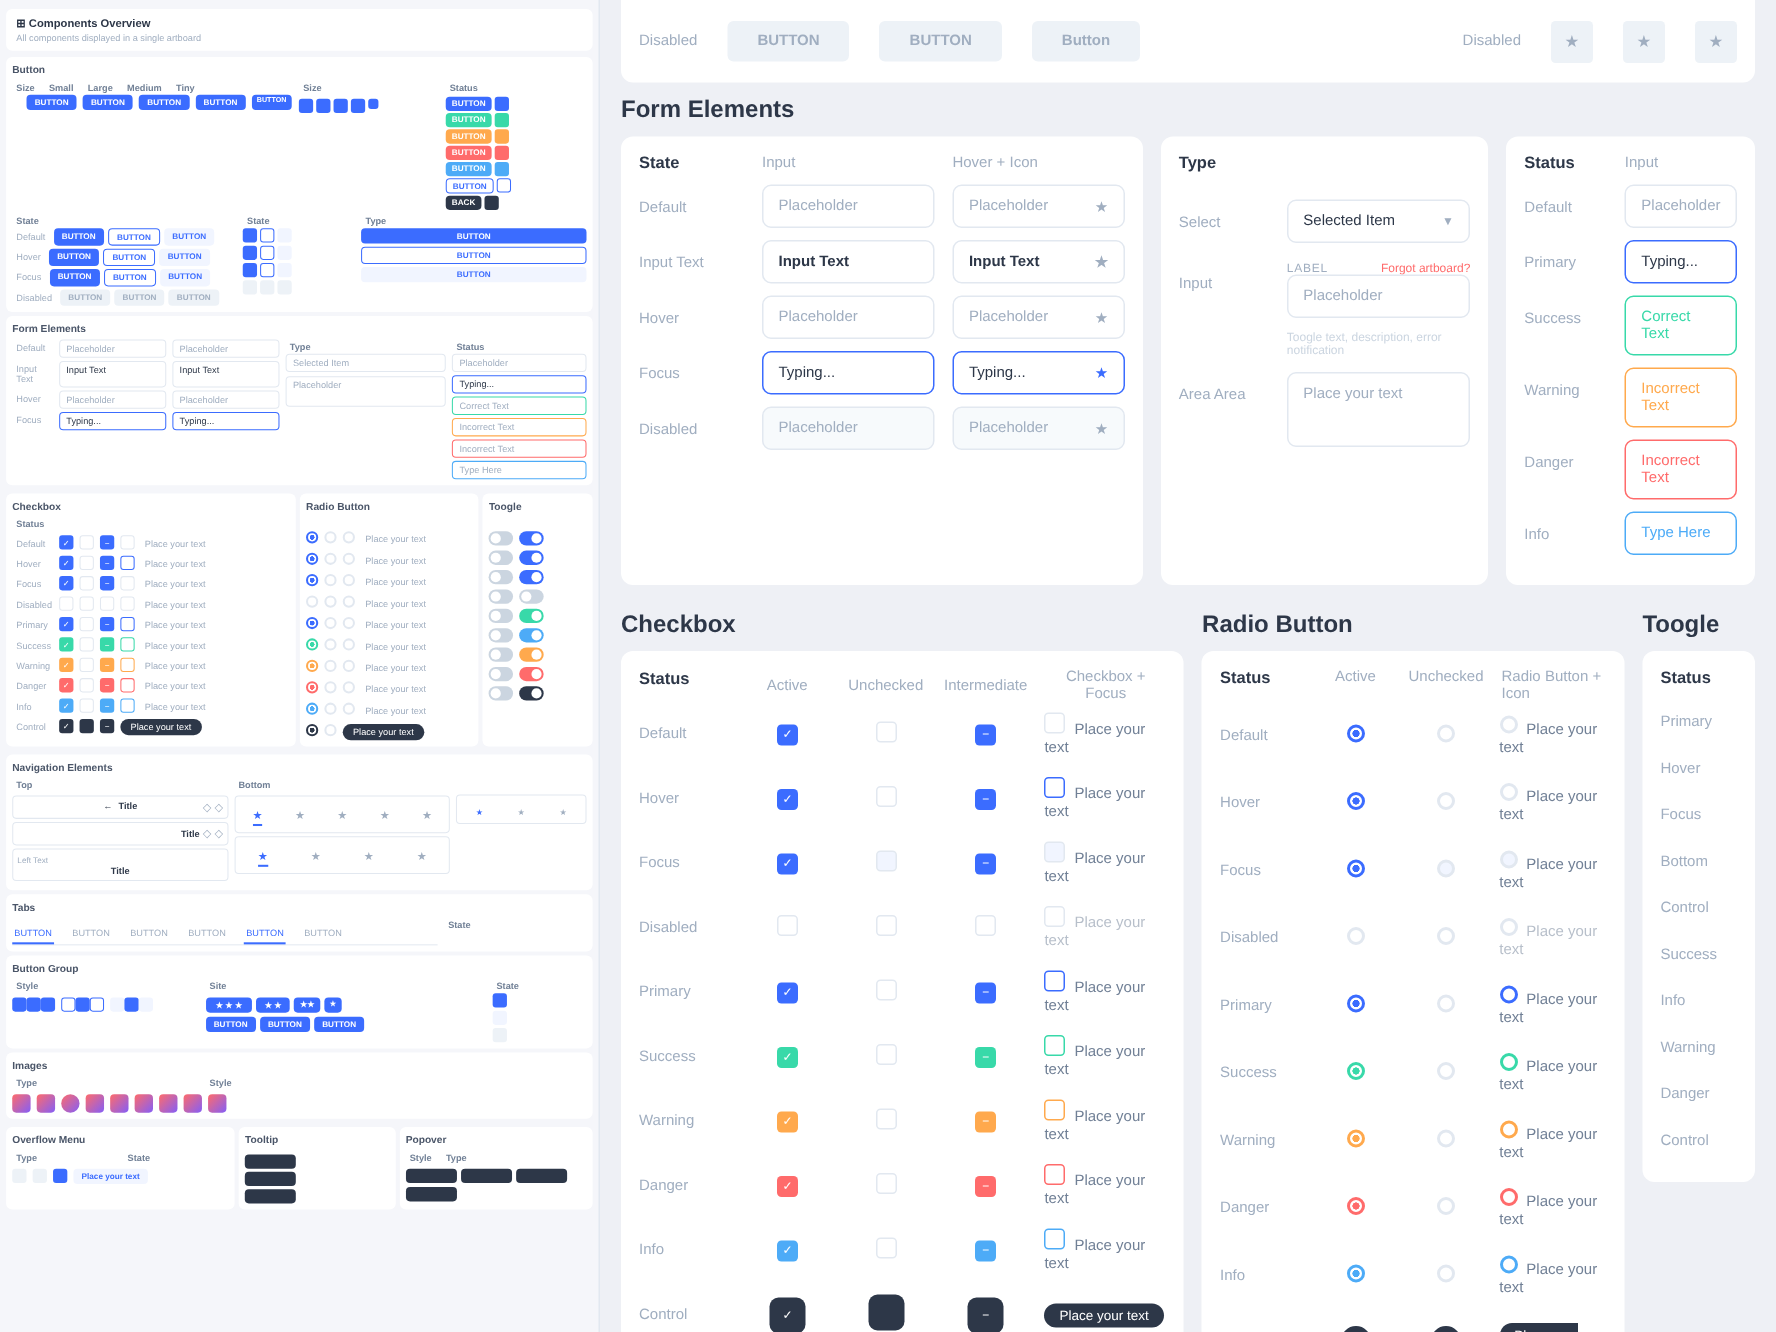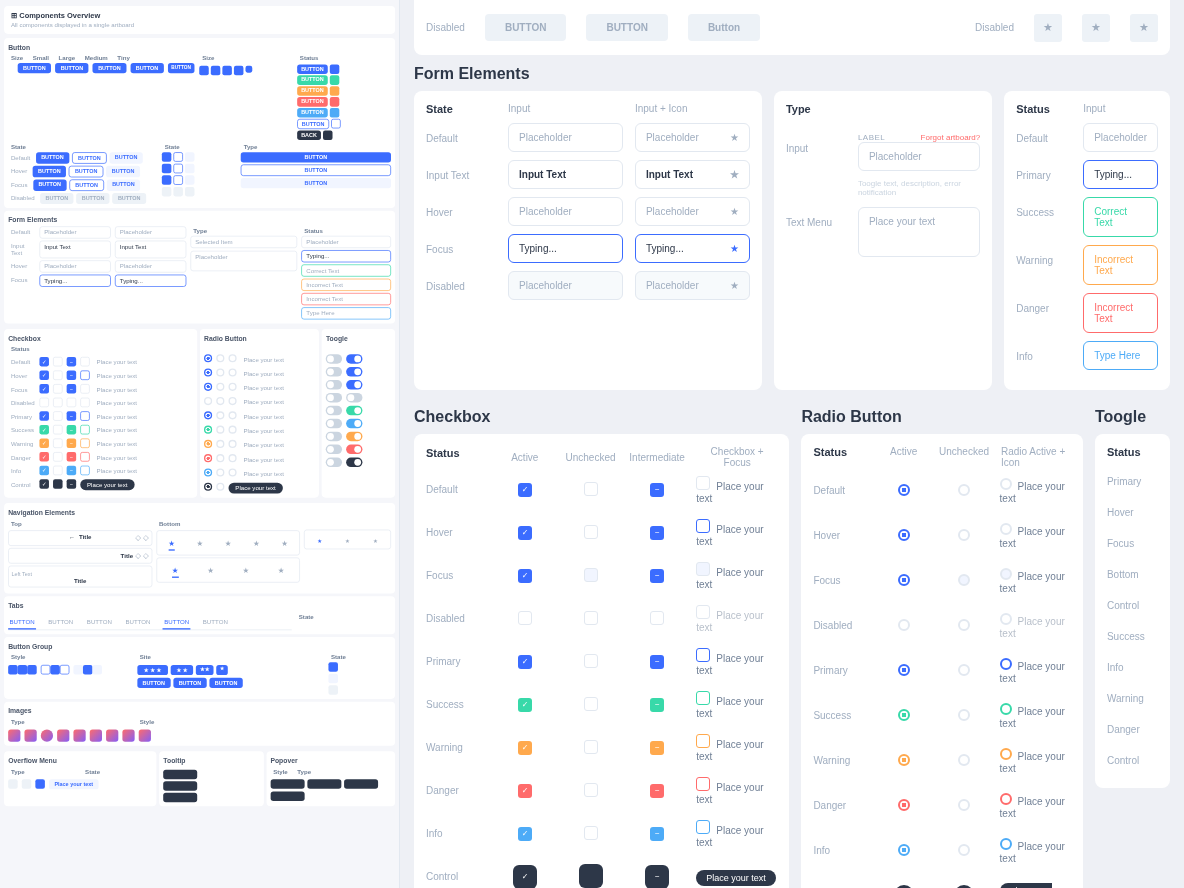--- a/index.html
+++ b/index.html
@@ -693,21 +693,21 @@
     <div class="big-row">
       <div class="big-panel" style="flex:2">
         <div class="big-row">
           <div style="width:70px">
               <div class="col-head">State</div>
             </div>
           <div class="big-cell">
               <div class="col-sub">Input</div>
             </div>
           <div class="big-cell">
-              <div class="col-sub">Input + Icon</div>
+              <div class="col-sub">Hover + Icon</div>
             </div>
         </div>
         <div class="big-row">
             <div class="state-label" style="width:70px">Default</div>
             <div class="big-cell">
               <div class="big-input">Placeholder</div>
             </div>
             <div class="big-cell">
               <div class="big-input has-icon">Placeholder</div>
             </div>
@@ -745,32 +745,41 @@
               <div class="big-input disabled">Placeholder</div>
             </div>
             <div class="big-cell">
               <div class="big-input disabled has-icon">Placeholder</div>
             </div>
           </div>
       </div>
       <div class="big-panel" style="flex:1.2">
         <div class="col-head">Type</div>
         <div class="big-row" style="margin-top:10px">
+            <div class="state-label" style="width:60px">Select</div>
+            <div class="big-cell">
+              <div class="select">
+                <span>Selected Item</span>
+                <span class="chev">▼</span>
+              </div>
+            </div>
+          </div>
+        <div class="big-row" style="margin-top:10px">
             <div class="state-label" style="width:60px">Input</div>
             <div class="big-cell">
           <div style="display:flex;justify-content:space-between">
                 <span class="label-sm">LABEL</span>
                 <span class="caption" style="color:#ff6b6b">Forgot artboard?</span>
               </div>
           <div class="big-input">Placeholder</div>
           <div class="caption">Toogle text, description, error notification</div>
         </div>
           </div>
         <div class="big-row" style="margin-top:10px">
-            <div class="state-label" style="width:60px">Text Menu</div>
+            <div class="state-label" style="width:60px">Area Area</div>
             <div class="big-cell">
               <div class="big-input" style="height:50px">Place your text</div>
             </div>
           </div>
       </div>
       <div class="big-panel" style="flex:0.8">
         <div class="big-row">
             <div style="width:55px">
               <div class="col-head">Status</div>
             </div>
@@ -900,21 +909,21 @@
             </div>
         </div>
       </div>
       <div style="flex:1.5">
         <div class="big-title">Radio Button</div>
         <div class="big-panel">
           <div class="big-row">
             <div style="width:55px" class="col-head">Status</div>
             <div class="big-cell col-sub" style="text-align:center">Active</div>
             <div class="big-cell col-sub" style="text-align:center">Unchecked</div>
-            <div class="big-cell col-sub" style="flex:1.5">Radio Active + Icon</div>
+            <div class="big-cell col-sub" style="flex:1.5">Radio Button + Icon</div>
           </div>
           <div class="big-row" style="align-items:center;padding:7px 0">
               <div class="state-label" style="width:55px">Default</div>
               <div class="big-cell" style="text-align:center"><span class="rb rb-on"></span></div>
               <div class="big-cell" style="text-align:center"><span class="rb"></span></div>
               <div class="big-cell" style="flex:1.5"><span class="rb"></span><span class="cb-label">Place your text</span></div>
             </div>
           <div class="big-row" style="align-items:center;padding:7px 0">
               <div class="state-label" style="width:55px">Hover</div>
               <div class="big-cell" style="text-align:center"><span class="rb rb-on"></span></div>

